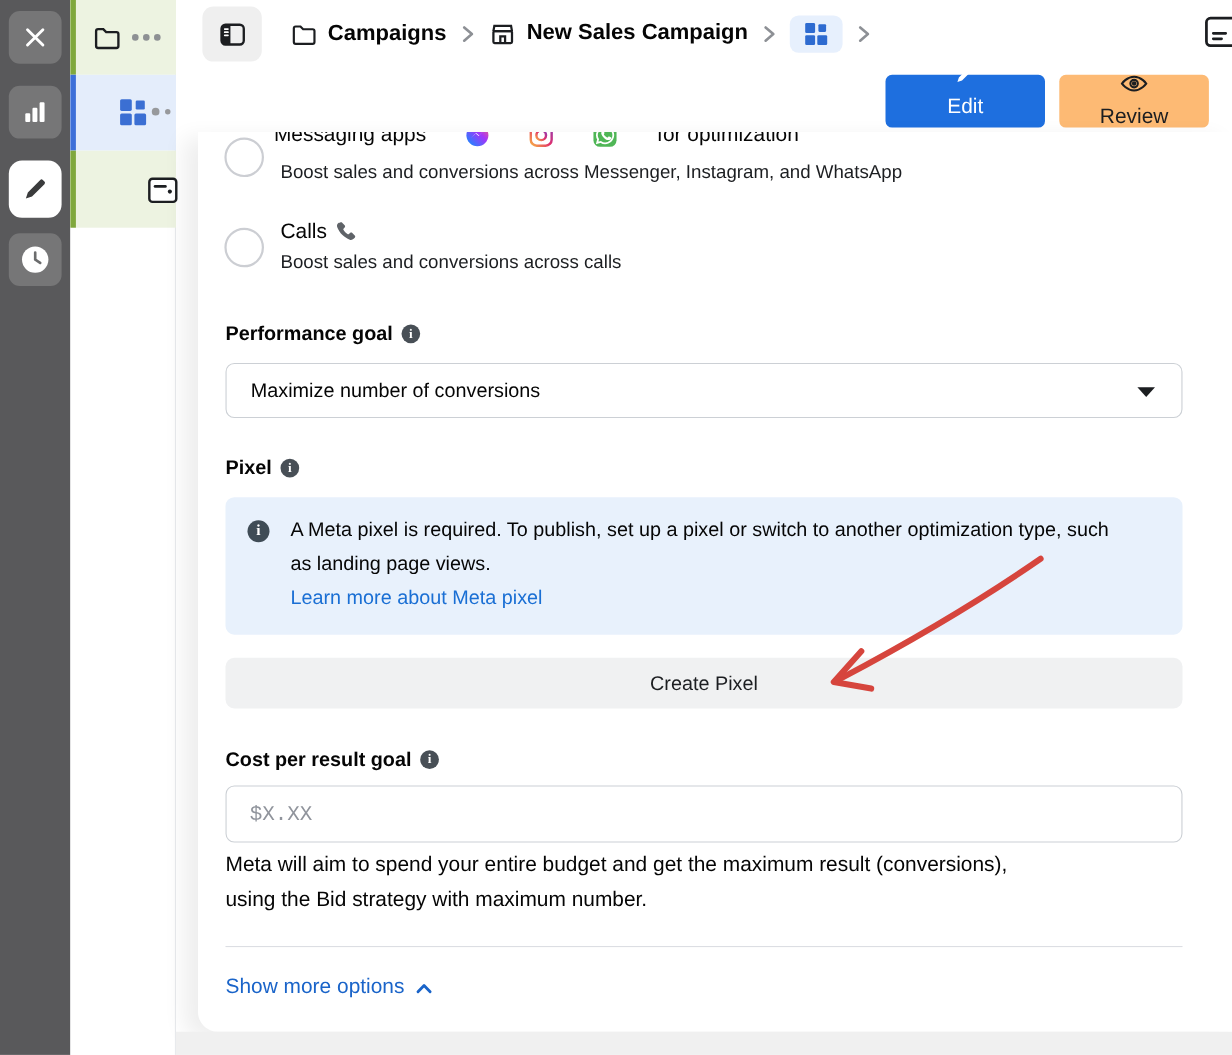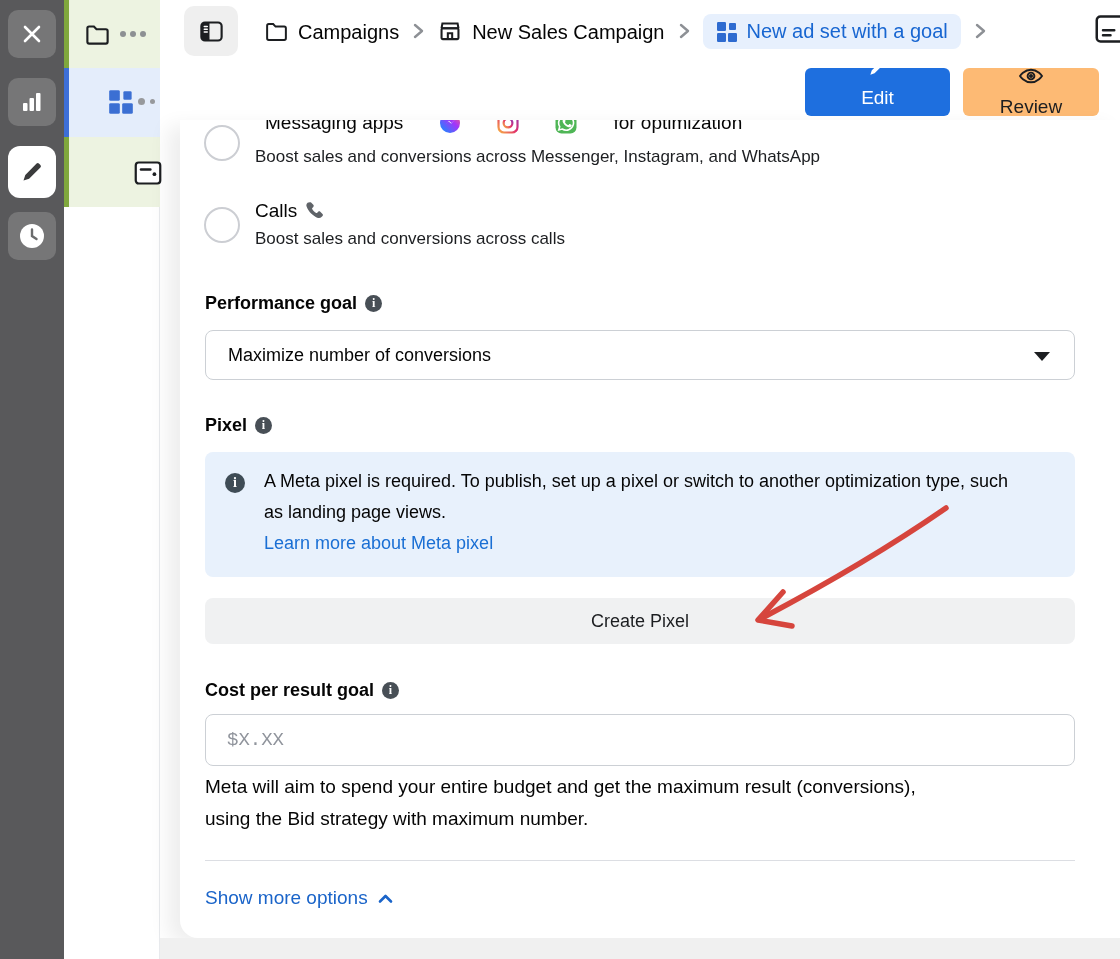--- a/index.html
+++ b/index.html
@@ -27,21 +27,21 @@
   .dots3 i { width:6px; height:6px; border-radius:50%; background:#8d9093; }
   .dots2 { position:absolute; display:flex; gap:5px; align-items:center; }
   .dots2 i { width:7px; height:7px; border-radius:50%; background:#97999c; }
   .dots2 i:last-child { width:5px; height:5px; }
 
   
   .panel-toggle { position:absolute; left:184px; top:6px; width:54px; height:50px;
                   border-radius:10px; background:#efefef; display:flex; align-items:center; justify-content:center; }
   .crumbs { position:absolute; left:264px; top:12px; height:38px; display:flex; align-items:center; gap:12px;
             font-size:20px; white-space:nowrap; }
-  .crumb { display:flex; align-items:flex-end; gap:9px; font-weight:400; }
+  .crumb { display:flex; align-items:flex-start; gap:9px; font-weight:700; }
   .crumb-chip { background:#e7f0fd; border-radius:8px; padding:6px 13px; color:#1866d1; }
   .crumb-chip .crumb-label { color:#1866d1; }
   .crumb-clip { position:absolute; left:1093px; top:14px; }
 
   .actions { position:absolute; top:68px; left:805px; display:flex; gap:13px; }
   .btn { height:48px; border-radius:6px; display:flex; align-items:center; justify-content:center;
          gap:10px; font-size:19px; font-weight:500; cursor:pointer; border:none;flex-direction:column; }
   .btn-edit { width:145px; background:#1e6fdf; color:#fff; }
   .btn-review { width:136px; background:#fdba74; color:#1c1e21; }
   .caret-down { width:0; height:0; border-left:7px solid transparent; border-right:7px solid transparent;
@@ -219,21 +219,20 @@
       <span>
         <svg width="22" height="22" viewBox="0 0 22 22">
             <g fill="#2e6bd0">
               <rect x="1" y="1" width="9" height="9" rx="1.2"></rect>
               <rect x="1" y="12" width="9" height="9" rx="1.2"></rect>
               <rect x="12" y="12" width="9" height="9" rx="1.2"></rect>
               <rect x="13" y="2" width="7" height="7" rx="1"></rect>
             </g>
           </svg>
       </span>
-      <span class="crumb-label">New ad set with a goal</span>
     </div>
     <span>
       <svg width="14" height="22" viewBox="0 0 14 22">
           <path d="M4 5l7 6-7 6" stroke="#8d9095" stroke-width="2.4" fill="none" stroke-linecap="round" stroke-linejoin="round"></path>
         </svg>
     </span>
   </div>
   <span class="crumb-clip">
     <svg width="40" height="30" viewBox="0 0 30 24">
         <rect x="2" y="2" width="26" height="20" rx="3" fill="none" stroke="#1c1e21" stroke-width="2"></rect>
@@ -260,21 +259,21 @@
             <circle cx="13" cy="10" r="1.1" fill="#1c1e21"></circle>
           </svg>
       </span>
       <span>Review</span>
     </button>
   </div>
 
   <div class="card">
 
     <div class="abs radio" style="left:24px; top:5px;"></div>
-    <div class="abs opt-title" style="left:85px; top:-8px;gap:36px;">
+    <div class="abs opt-title" style="left:69px; top:-8px;gap:36px;">
       <span>Messaging apps</span>
       <span class="app-ico">
         <svg width="22" height="22" viewBox="0 0 22 22">
             <defs>
               <linearGradient id="mg" x1="0" y1="1" x2="1" y2="0">
                 <stop offset="0" stop-color="#0695ff"></stop>
                 <stop offset="0.6" stop-color="#a334fa"></stop>
                 <stop offset="1" stop-color="#ff6968"></stop>
               </linearGradient>
             </defs>

